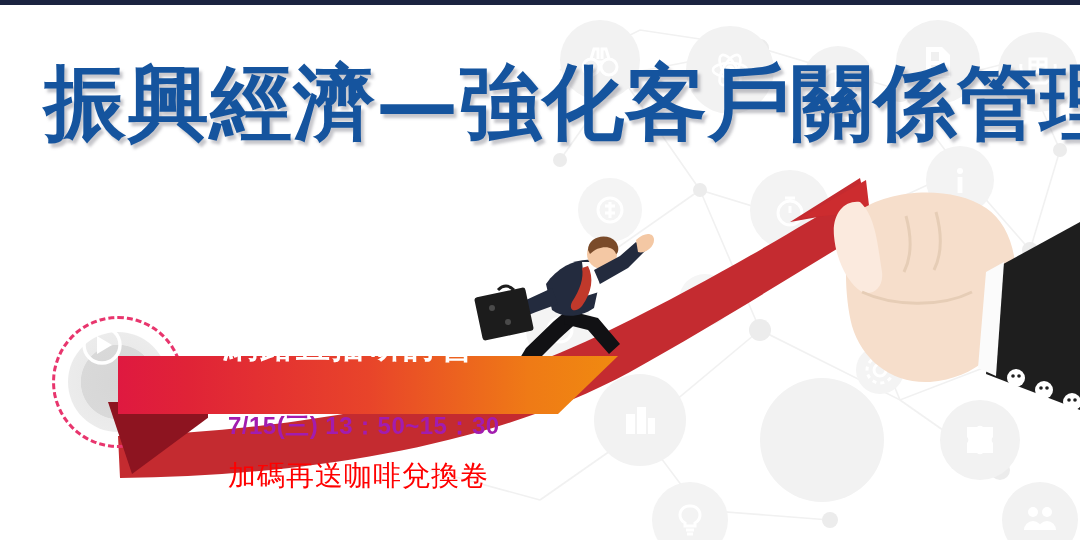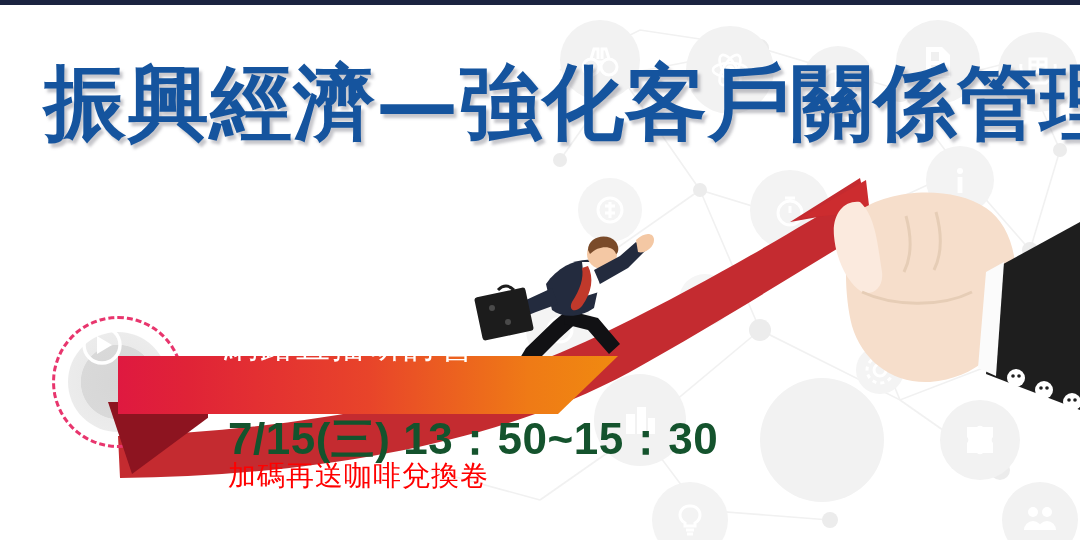--- a/index.html
+++ b/index.html
@@ -77,28 +77,28 @@
     position:absolute;left:30px;top:9px;width:40px;height:40px;z-index:5;
   }
   .live-word{
     position:absolute;left:78px;top:8px;
     font-size:36px;font-weight:700;color:#ffffff;letter-spacing:.5px;
     font-family:"Liberation Sans",sans-serif;z-index:5;
     line-height:42px;
   }
   .seminar-word{
     position:absolute;left:172px;top:7px;
-    font-size:34px;font-weight:400;color:#ffffff;letter-spacing:2px;
+    font-size:34px;font-weight:700;color:#ffffff;letter-spacing:2px;
     font-family:"DejaVu Sans","Liberation Sans",sans-serif;z-index:5;
     line-height:44px;
   }
   
   .datetime{
     position:absolute;left:228px;top:410px;z-index:26;
-    font-size:44px;font-weight:700;color:#14532d;
+    font-size:24px;font-weight:700;color:#a21caf;
     font-family:"Liberation Sans",sans-serif;
     letter-spacing:.5px;white-space:nowrap;
   }
   .bonus{
     position:absolute;left:228px;top:457px;z-index:26;
     font-size:28px;font-weight:400;color:#ff0000;
     font-family:Liberation Mono, monospace;
     letter-spacing:1px;white-space:nowrap;
   }
 </style>

